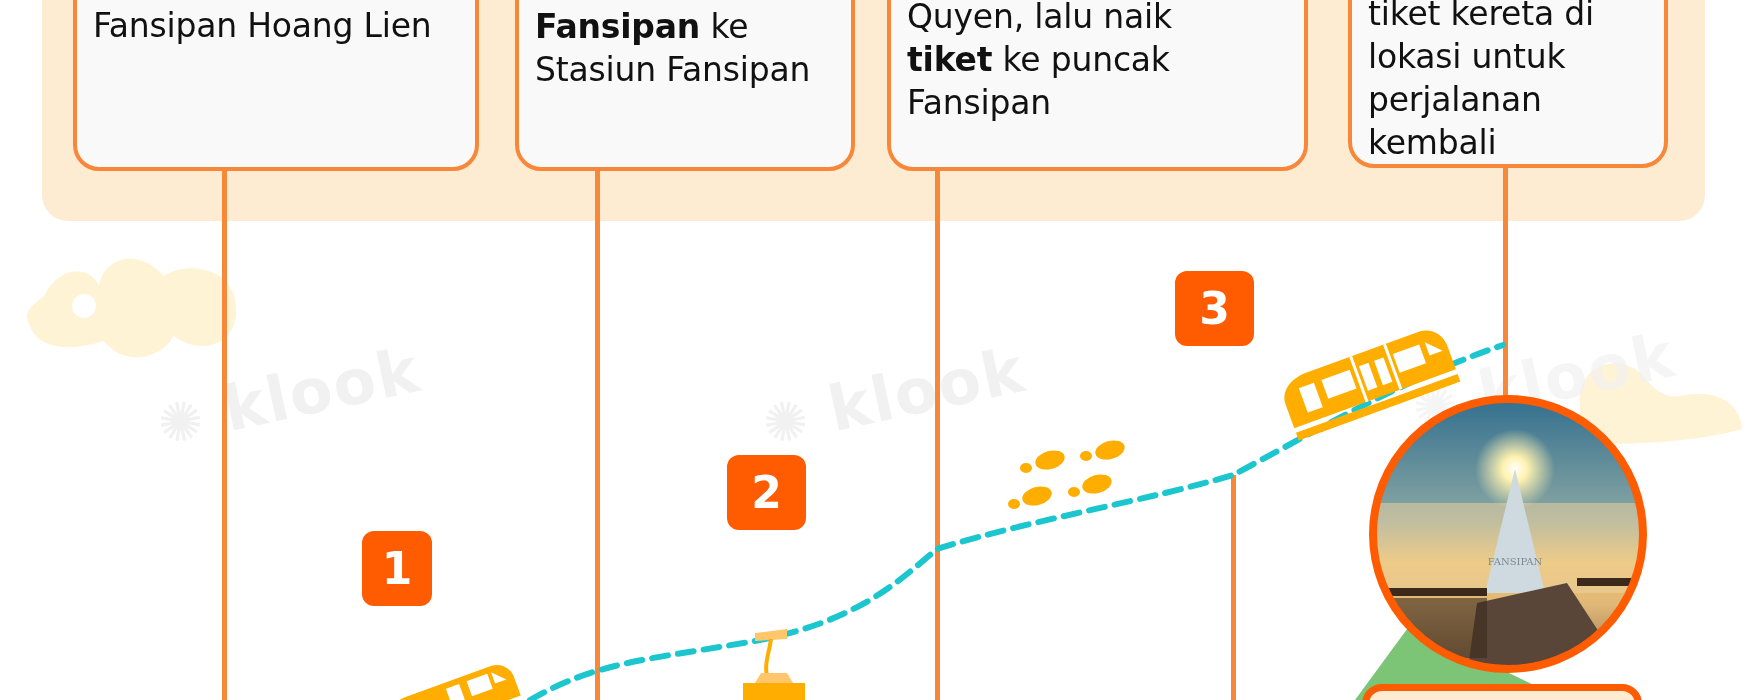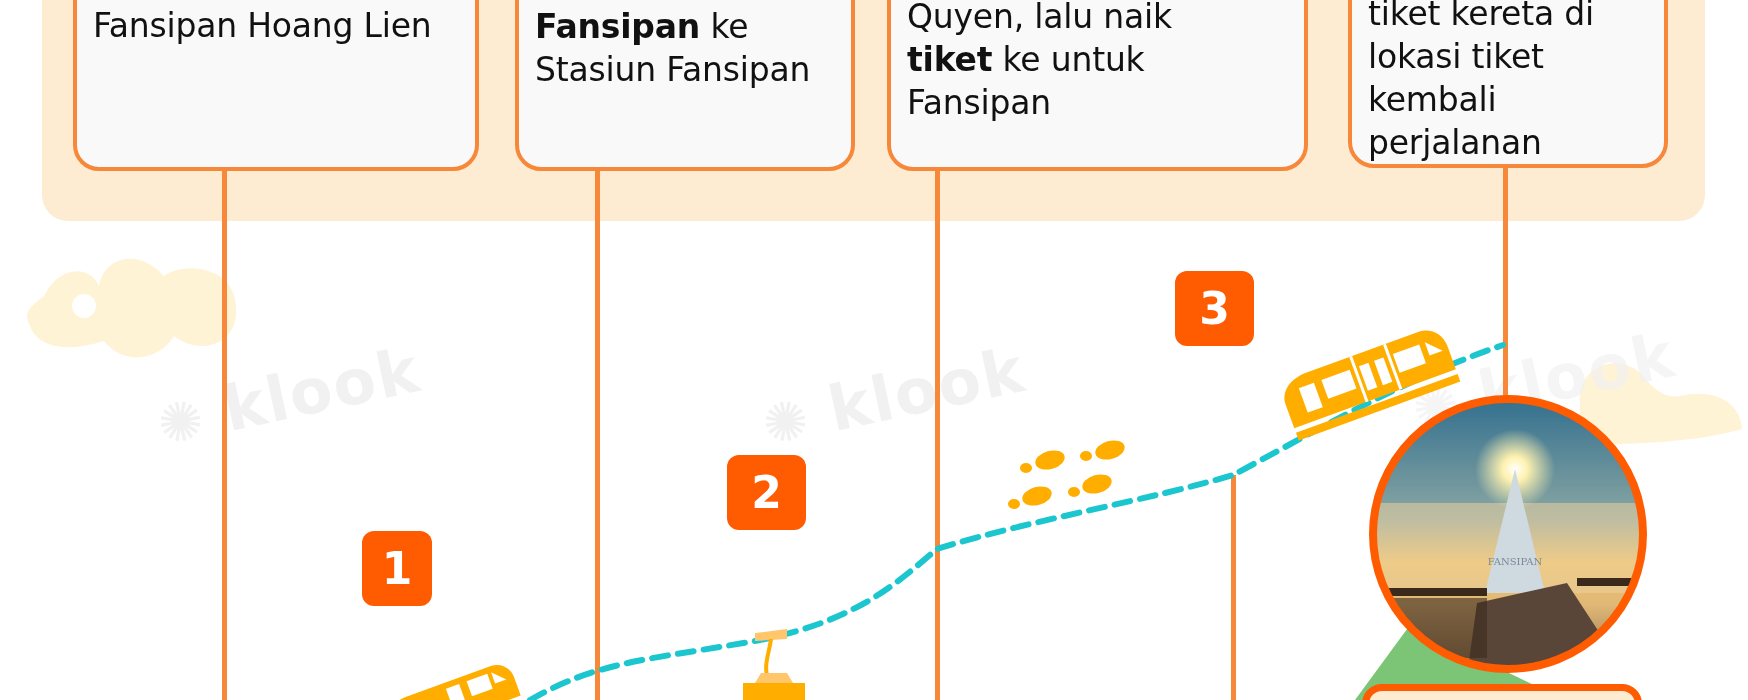--- a/index.html
+++ b/index.html
@@ -50,39 +50,39 @@
   <span class="line">
     <b></b><span>Stasiun Fansipan</span>
   </span>
 </div>
 
 <div class="abs card" style="left:887px; top:-40px; width:421px; height:211px; padding-top:31px;">
   <span class="line">
     <b></b><span>Quyen, lalu naik</span>
   </span>
   <span class="line">
-    <b>tiket</b><span> ke untuk</span>
+    <b>tiket</b><span> ke puncak</span>
   </span>
   <span class="line">
     <b></b><span>Fansipan</span>
   </span>
 </div>
 
 <div class="abs card" style="left:1348px; top:-40px; width:320px; height:208px; padding-top:28px;">
   <span class="line">
     <b></b><span>tiket kereta di</span>
   </span>
   <span class="line">
-    <b></b><span>lokasi tiket</span>
+    <b></b><span>lokasi untuk</span>
+  </span>
+  <span class="line">
+    <b></b><span>perjalanan</span>
   </span>
   <span class="line">
     <b></b><span>kembali</span>
-  </span>
-  <span class="line">
-    <b></b><span>perjalanan</span>
   </span>
 </div>
 
 <svg style="left:14px; top:246px;" width="260" height="120" viewBox="0 0 260 120">
   <path fill="#fff3d6" d="M30,50 C45,20 75,18 85,40 C90,10 125,2 150,30 C170,15 220,20 222,60 C225,100 185,110 160,90 C145,115 110,120 90,95 C60,105 25,105 16,80 C8,65 18,60 30,50 Z"></path>
   <circle cx="70" cy="60" r="12" fill="#ffffff"></circle>
 </svg>
 
 <svg style="left:1570px; top:344px;" width="180" height="110" viewBox="0 0 180 110">
   <path fill="#fff3d6" d="M10,60 C5,20 55,5 75,35 C85,45 95,55 110,52 C140,45 170,55 172,85 C140,95 80,100 40,100 C20,100 8,85 10,60 Z"></path>

